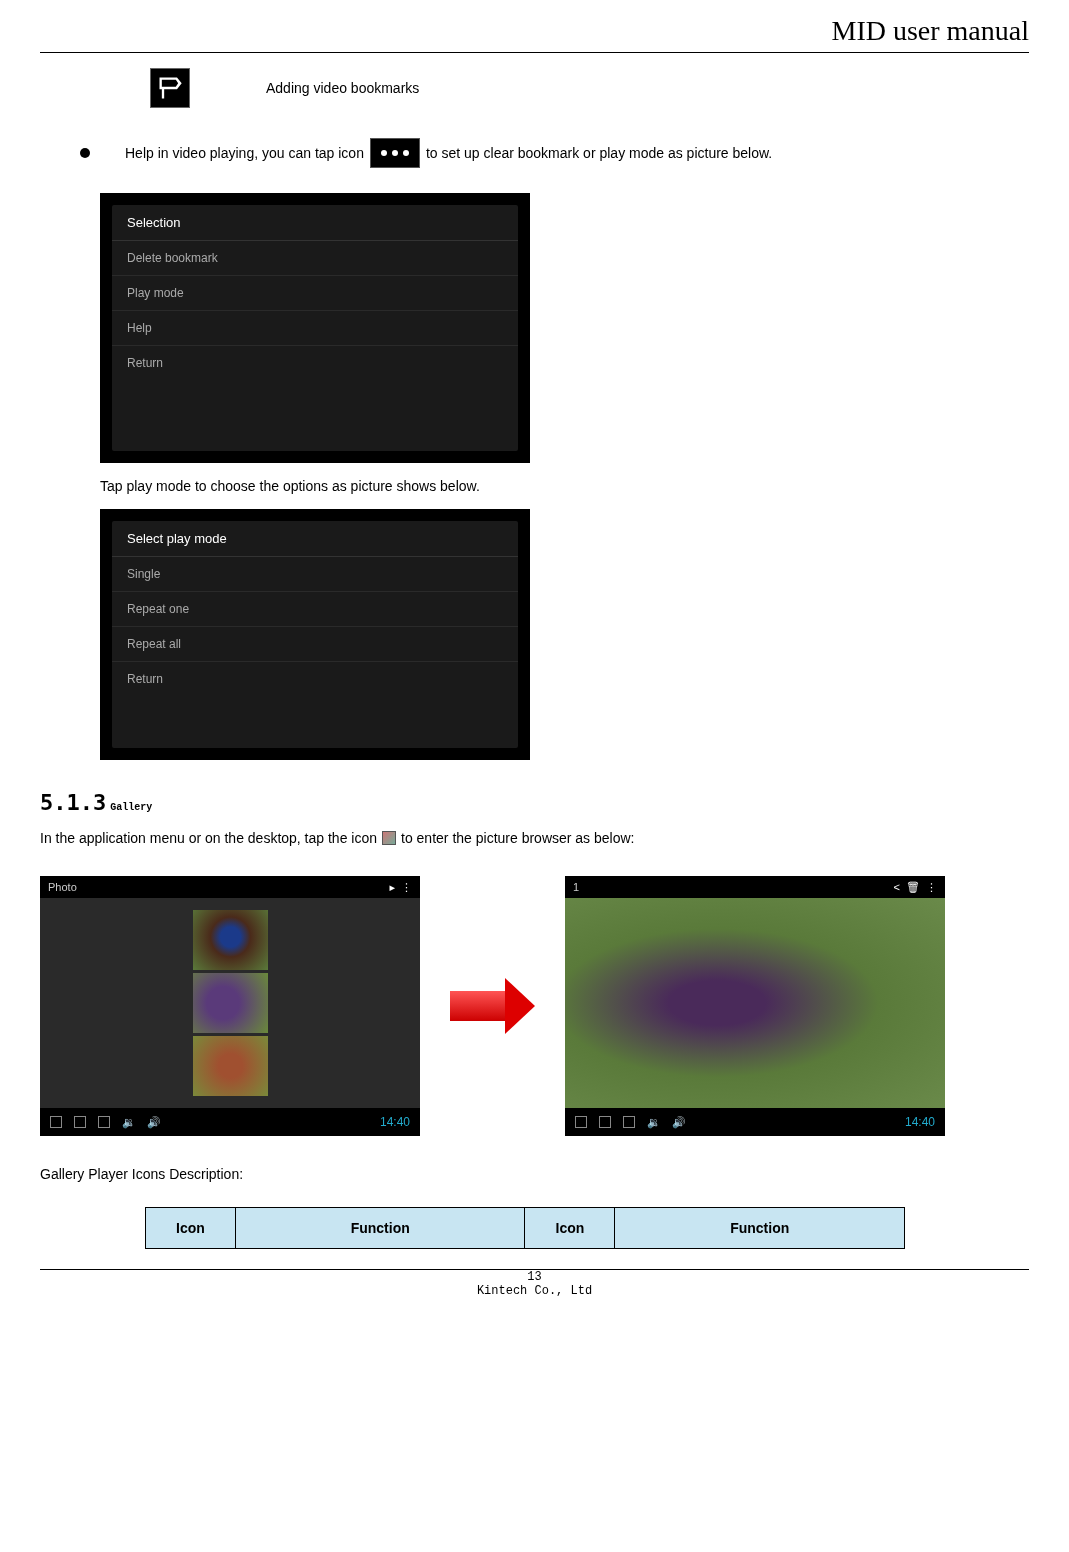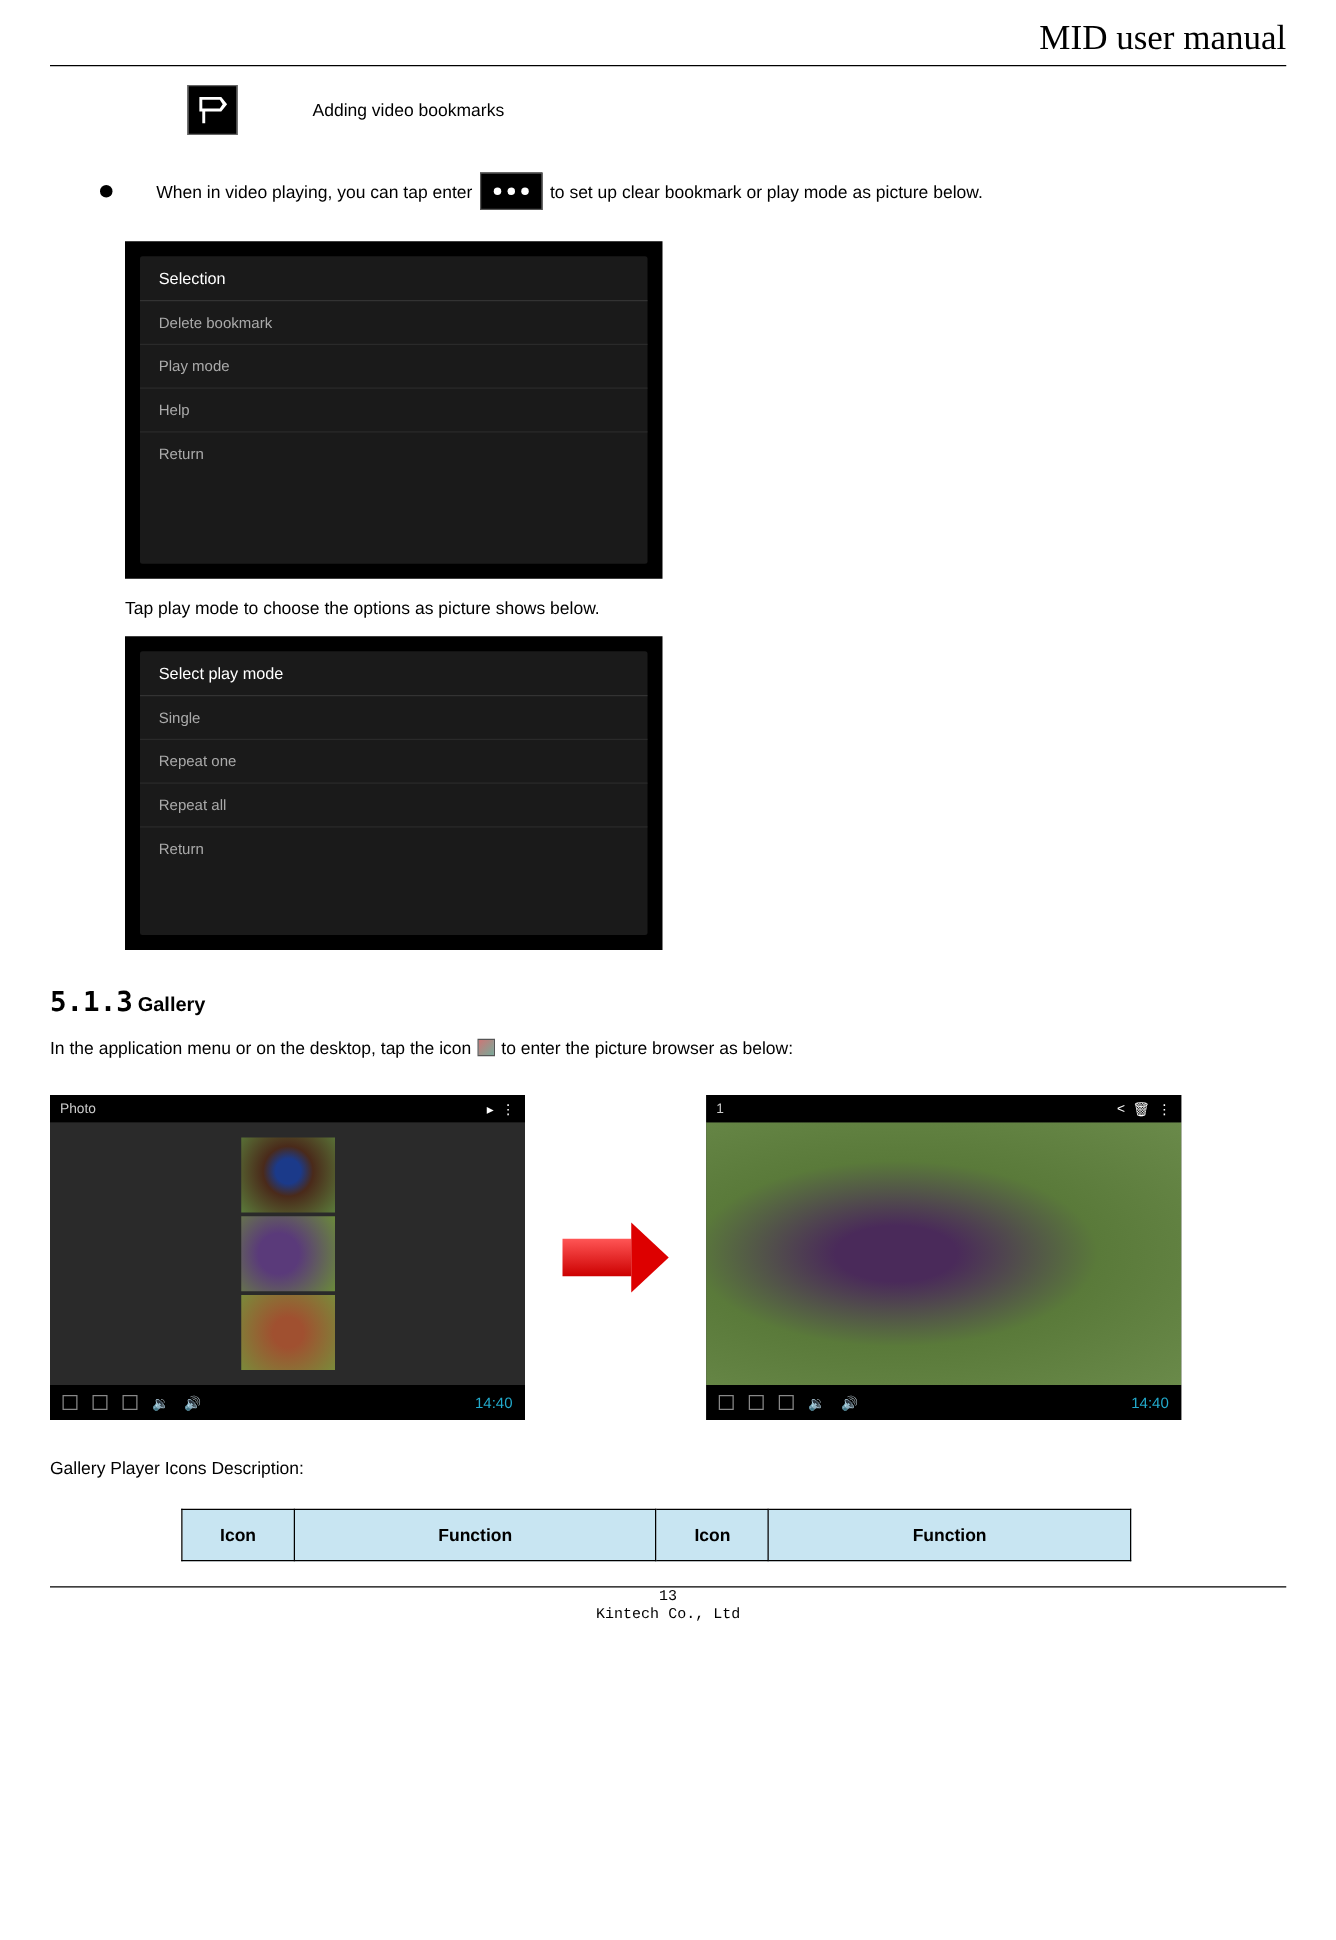--- a/index.html
+++ b/index.html
@@ -2,21 +2,21 @@
 <html><head>
   <meta charset="utf-8">
   <style>
     * { margin: 0; padding: 0; box-sizing: border-box; }
     body { font-family: Arial, sans-serif; width: 1069px; background: #fff; color: #000; font-size: 14px; padding: 10px 40px; }
     .header { text-align: right; font-family: 'Times New Roman', serif; font-size: 28px; padding: 5px 0; }
     .hr-top { border: none; border-top: 1px solid #000; margin-bottom: 15px; }
     .hr-bottom { border: none; border-top: 1px solid #000; margin-top: 20px; }
     .footer { text-align: center; font-family: Liberation Mono, monospace; font-size: 12px; }
 
-    .bookmark-row { display: flex; align-items: center; gap: 60px; padding-left: 110px; margin-bottom: 30px; }
+    .bookmark-row { display: flex; align-items: center; gap: 76px; padding-left: 110px; margin-bottom: 30px; }
     .bookmark-icon { width: 40px; height: 40px; background: #000; border: 1px solid #666; display: flex; align-items: center; justify-content: center; }
     .bookmark-icon svg { width: 28px; height: 28px; }
 
     .bullet-row { display: flex; align-items: center; padding-left: 40px; margin-bottom: 25px; }
     .bullet { width: 10px; height: 10px; background: #000; border-radius: 50%; margin-right: 35px; }
     .inline-text { display: flex; align-items: center; flex-wrap: wrap; gap: 3px; }
     .three-dots-icon { width: 50px; height: 30px; background: #000; border: 1px solid #555; display: inline-flex; align-items: center; justify-content: center; margin: 0 3px; }
     .three-dots-icon span { display: flex; gap: 5px; }
     .three-dots-icon span i { width: 6px; height: 6px; background: #fff; border-radius: 50%; display: block; }
 
@@ -25,21 +25,21 @@
     .screenshot-title { color: #fff; font-size: 13px; padding: 10px 15px; border-bottom: 1px solid #333; }
     .screenshot-item { color: #aaa; font-size: 12px; padding: 10px 15px; border-bottom: 1px solid #2a2a2a; }
     .screenshot-item:last-child { border-bottom: none; }
 
     .screenshot-dark-2 { width: 430px; height: 251px; background: #000; margin-left: 60px; margin-bottom: 20px; padding: 12px; display: flex; flex-direction: column; }
 
     .instruction { margin-left: 60px; margin-bottom: 15px; font-size: 14px; }
 
     .section-heading { margin-top: 30px; margin-bottom: 15px; font-size: 14px; }
     .section-num { font-family: monospace; font-size: 22px; font-weight: bold; }
-    .section-title { font-weight: bold; font-size: 16px; }
+    .section-title { font-weight: bold; font-size: 10px; font-family: Liberation Mono, monospace; }
 
     .gallery-text-row { display: flex; align-items: center; margin-bottom: 30px; font-size: 14px; }
     .gallery-small-icon { width: 14px; height: 14px; background: linear-gradient(135deg, #c77, #7a9); border: 1px solid #555; display: inline-block; margin: 0 5px; }
 
     .gallery-row { display: flex; align-items: center; gap: 30px; margin-bottom: 30px; }
     .gallery-screenshot { width: 380px; height: 260px; background: #1a1a1a; position: relative; display: flex; flex-direction: column; }
     .gallery-topbar { height: 22px; background: #000; display: flex; align-items: center; justify-content: space-between; padding: 4px 8px; color: #ccc; font-size: 11px; }
     .gallery-body { flex: 1; background: #2a2a2a; display: flex; align-items: center; justify-content: center; position: relative; }
     .gallery-thumbs { display: flex; flex-direction: column; gap: 3px; }
     .thumb { width: 75px; height: 60px; }
@@ -78,21 +78,21 @@
     <svg viewBox="0 0 24 24">
         <path fill="#fff" d="M3 3 L18 3 L22 8 L18 13 L3 13 Z M5 5 L5 11 L17 11 L19 8 L17 5 Z M5 13 L5 21 L7 21 L7 13 Z"></path>
       </svg>
   </div>
   <span>Adding video bookmarks</span>
 </div>
 
 <div class="bullet-row">
   <span class="bullet"></span>
   <div class="inline-text">
-    <span>When in video playing, you can tap enter</span>
+    <span>Help in video playing, you can tap icon</span>
     <span class="three-dots-icon">
         <span>
           <i></i>
           <i></i>
           <i></i>
         </span>
       </span>
     <span> to set up clear bookmark or play mode as picture below.</span>
   </div>
 </div>

